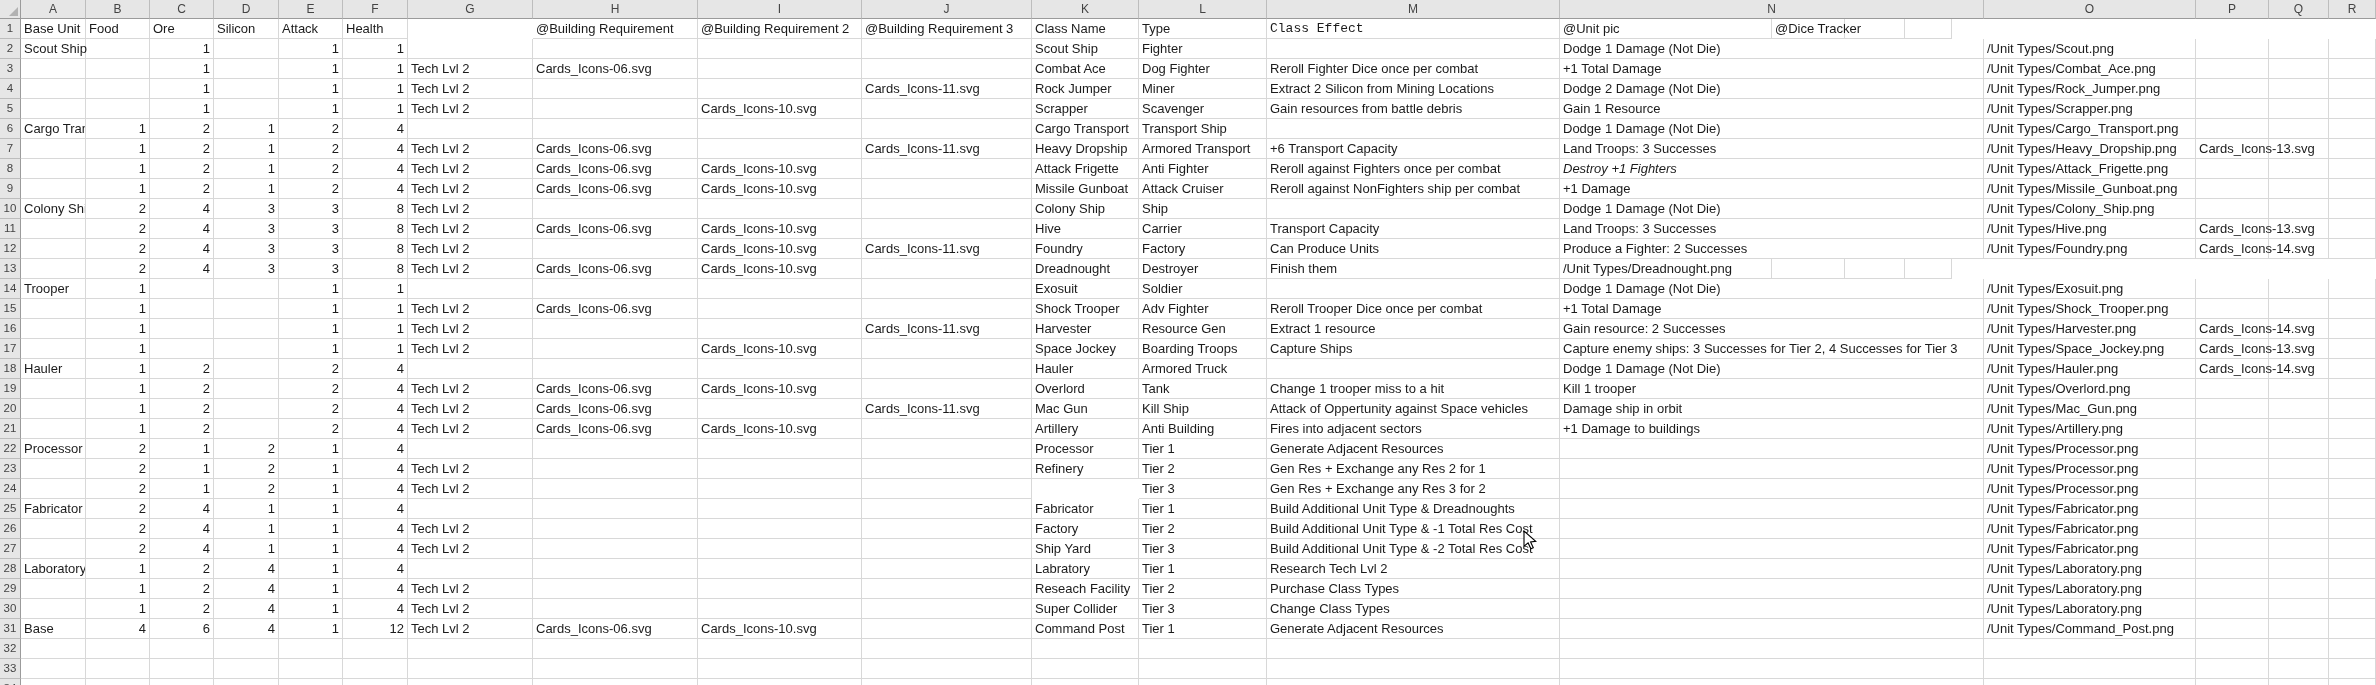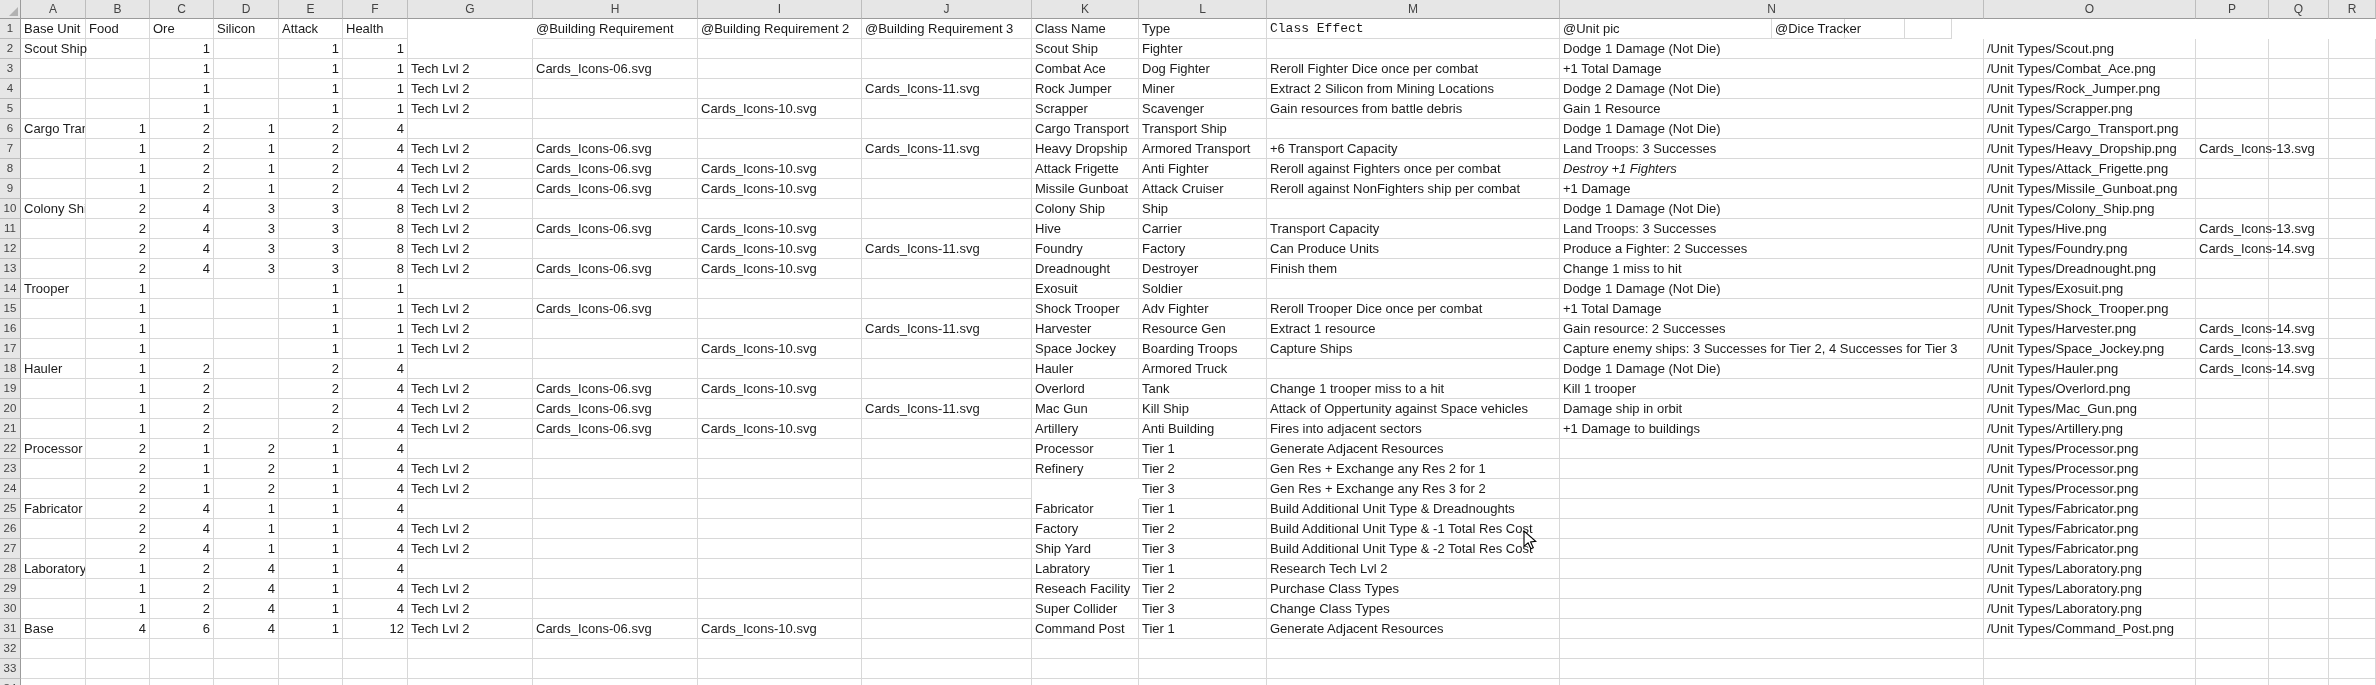--- a/index.html
+++ b/index.html
@@ -330,21 +330,20 @@
         <div class="cell num" style="width: 65px;">3</div>
         <div class="cell num" style="width: 64px;">3</div>
         <div class="cell num" style="width: 65px;">8</div>
         <div class="cell" style="width: 125px;">Tech Lvl 2</div>
         <div class="cell" style="width: 165px;">Cards_Icons-06.svg</div>
         <div class="cell spill" style="width: 164px;">Cards_Icons-10.svg</div>
         <div class="cell" style="width: 170px;"></div>
         <div class="cell" style="width: 107px;">Dreadnought</div>
         <div class="cell" style="width: 128px;">Destroyer</div>
         <div class="cell" style="width: 293px;">Finish them</div>
-        <div class="cell" style="width: 424px;">Change 1 miss to hit</div>
         <div class="cell spill" style="width: 212px;">/Unit Types/Dreadnought.png</div>
         <div class="cell" style="width: 73px;"></div>
         <div class="cell" style="width: 60px;"></div>
         <div class="cell" style="width: 47px;"></div>
       </div>
       <div class="row">
         <div class="rowhdr">14</div>
         <div class="cell" style="width: 65px;">Trooper</div>
         <div class="cell num" style="width: 64px;">1</div>
         <div class="cell" style="width: 64px;"></div>

